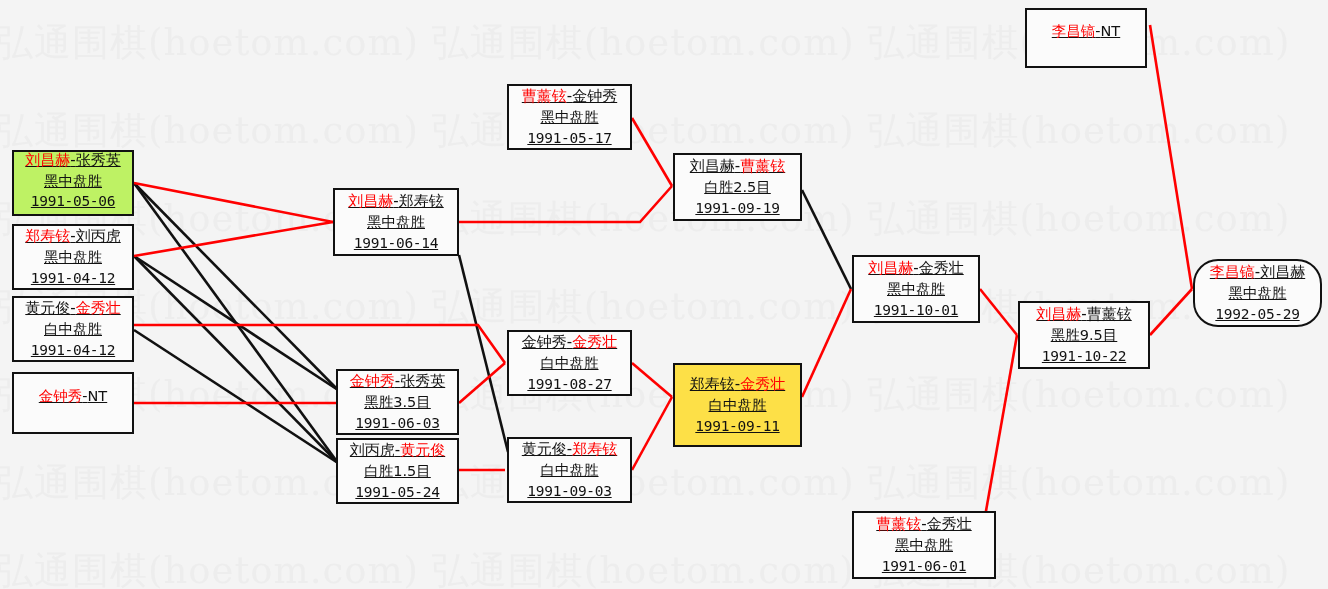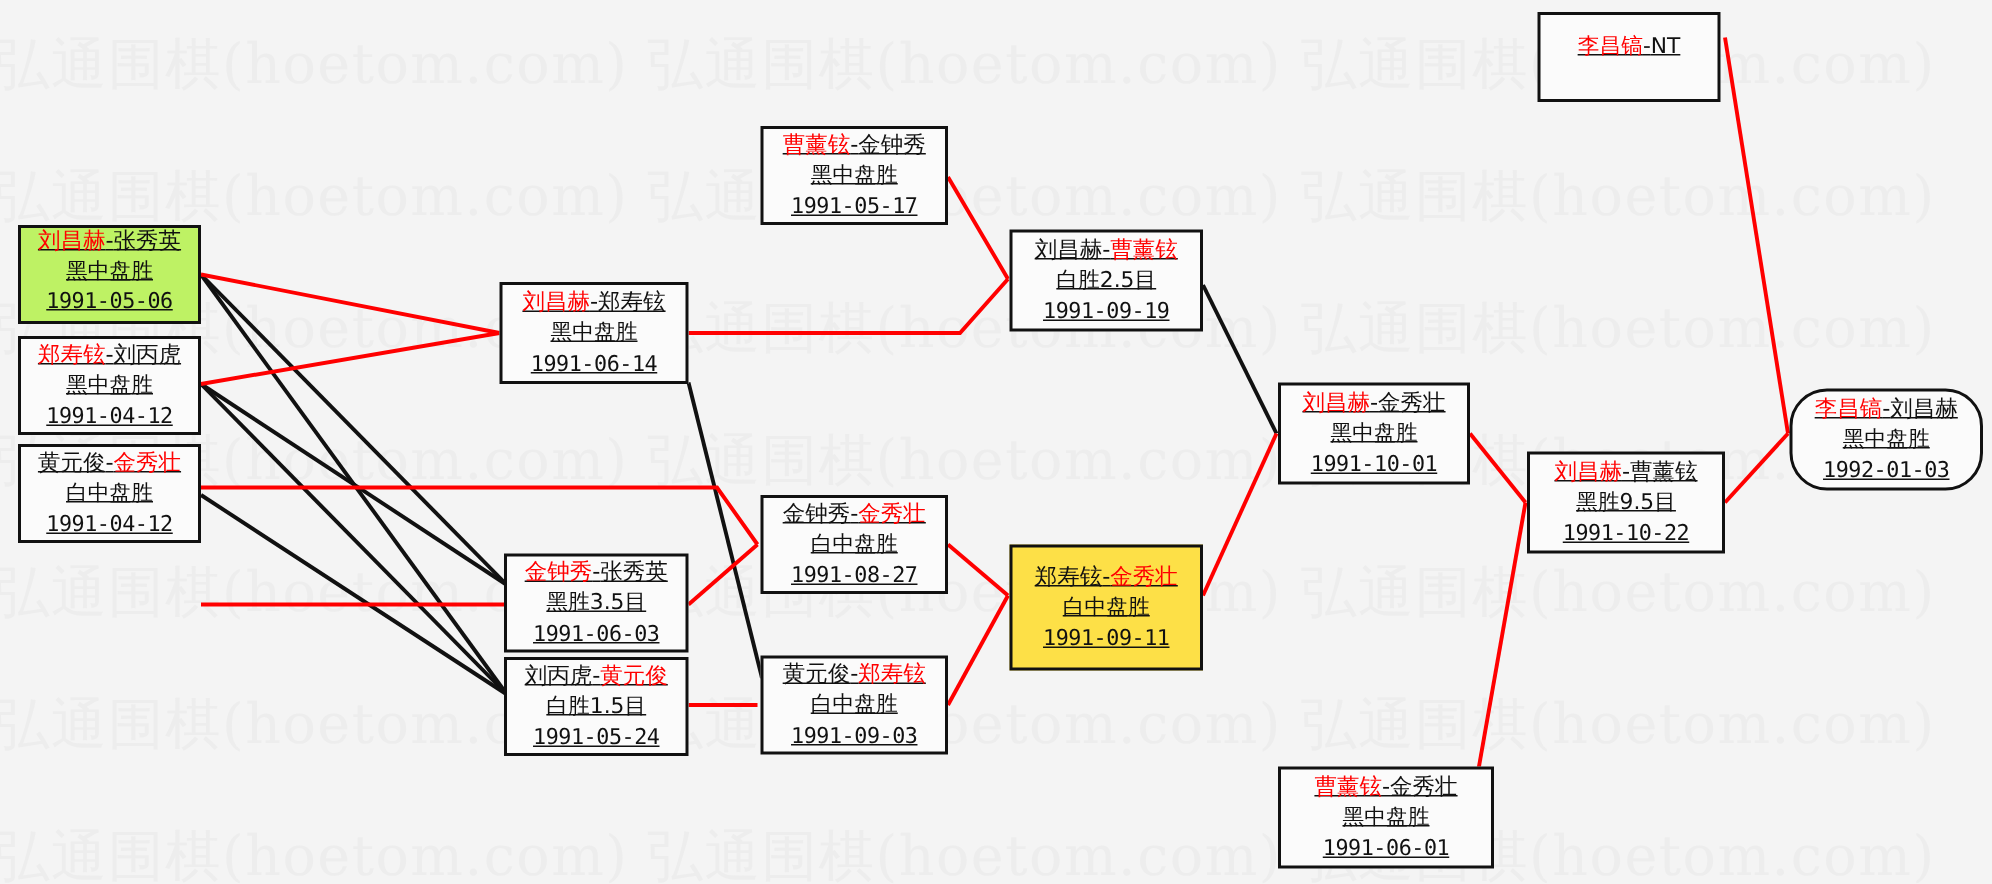--- a/index.html
+++ b/index.html
@@ -165,20 +165,23 @@
       <div class="match-box" style="left: 12px; top: 224px; width: 122px; height: 66px; border-color: rgb(17, 17, 17); background: rgb(251, 251, 251);">
         <div class="line-players"><span class="p-win" style="color: rgb(255, 0, 0);">郑寿铉</span><span class="dash">-</span><span class="p-lose" style="color: rgb(17, 17, 17);">刘丙虎</span></div>
         <div class="line-result">黑中盘胜</div>
         <div class="line-date">1991-04-12</div>
       </div>
       <div class="match-box" style="left: 12px; top: 296px; width: 122px; height: 66px; border-color: rgb(17, 17, 17); background: rgb(251, 251, 251);">
         <div class="line-players"><span class="p-lose" style="color: rgb(17, 17, 17);">黄元俊</span><span class="dash">-</span><span class="p-win" style="color: rgb(255, 0, 0);">金秀壮</span></div>
         <div class="line-result">白中盘胜</div>
         <div class="line-date">1991-04-12</div>
       </div>
+      <div class="match-box bye-box" style="left: 12px; top: 372px; width: 122px; height: 62px; border-color: rgb(17, 17, 17); background: rgb(251, 251, 251);">
+        <div class="line-players" style="margin-top: -14px;"><span class="p-win" style="color: rgb(255, 0, 0);">金钟秀</span><span class="dash">-</span><span class="p-lose" style="color: rgb(17, 17, 17);">NT</span></div>
+      </div>
       <div class="match-box" style="left: 333px; top: 188px; width: 126px; height: 68px; border-color: rgb(17, 17, 17); background: rgb(251, 251, 251);">
         <div class="line-players"><span class="p-win" style="color: rgb(255, 0, 0);">刘昌赫</span><span class="dash">-</span><span class="p-lose" style="color: rgb(17, 17, 17);">郑寿铉</span></div>
         <div class="line-result">黑中盘胜</div>
         <div class="line-date">1991-06-14</div>
       </div>
       <div class="match-box" style="left: 336px; top: 369px; width: 123px; height: 66px; border-color: rgb(17, 17, 17); background: rgb(251, 251, 251); justify-content: center;">
         <div class="line-players"><span class="p-win" style="color: rgb(255, 0, 0);">金钟秀</span><span class="dash">-</span><span class="p-lose" style="color: rgb(17, 17, 17);">张秀英</span></div>
         <div class="line-result">黑胜3.5目</div>
         <div class="line-date">1991-06-03</div>
       </div>
@@ -226,17 +229,17 @@
         <div class="line-players"><span class="p-win" style="color: rgb(255, 0, 0);">刘昌赫</span><span class="dash">-</span><span class="p-lose" style="color: rgb(17, 17, 17);">曹薰铉</span></div>
         <div class="line-result">黑胜9.5目</div>
         <div class="line-date">1991-10-22</div>
       </div>
       <div class="match-box bye-box" style="left: 1025px; top: 8px; width: 122px; height: 60px; border-color: rgb(17, 17, 17); background: rgb(251, 251, 251);">
         <div class="line-players" style="margin-top: -13px;"><span class="p-win" style="color: rgb(255, 0, 0);">李昌镐</span><span class="dash">-</span><span class="p-lose" style="color: rgb(17, 17, 17);">NT</span></div>
       </div>
       <div class="match-box" style="left: 1193px; top: 259px; width: 129px; height: 68px; border-color: rgb(17, 17, 17); background: rgb(251, 251, 251); border-radius: 25px;">
         <div class="line-players"><span class="p-win" style="color: rgb(255, 0, 0);">李昌镐</span><span class="dash">-</span><span class="p-lose" style="color: rgb(17, 17, 17);">刘昌赫</span></div>
         <div class="line-result">黑中盘胜</div>
-        <div class="line-date">1992-01-03</div>
+        <div class="line-date">1992-05-29</div>
       </div>
     </div>
 
 </div>
 
 </body></html>

